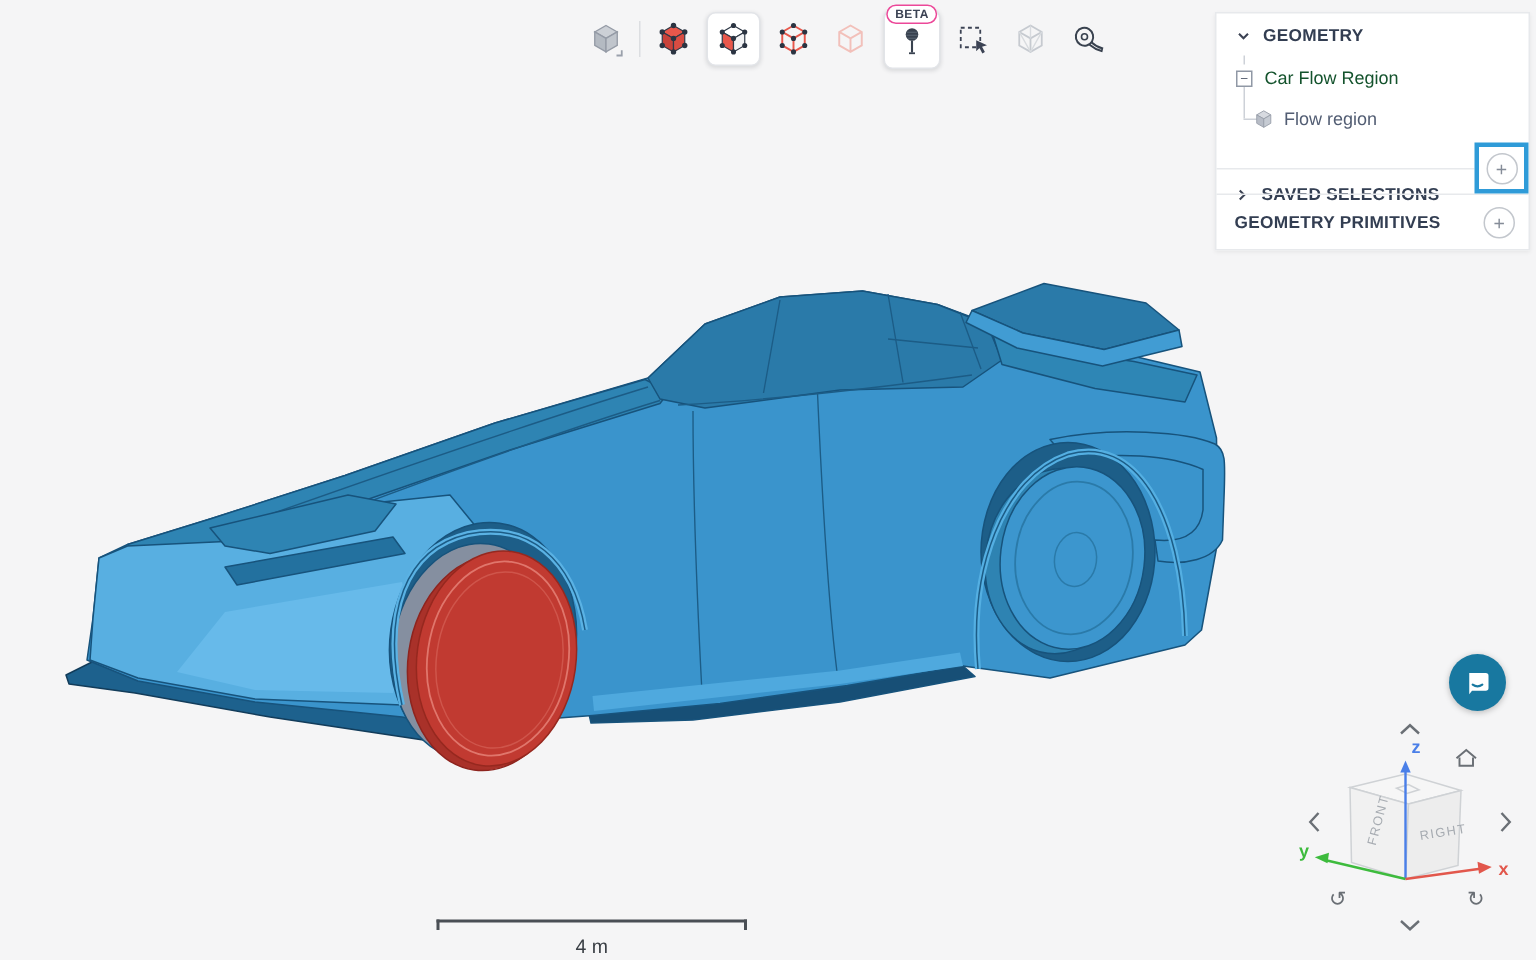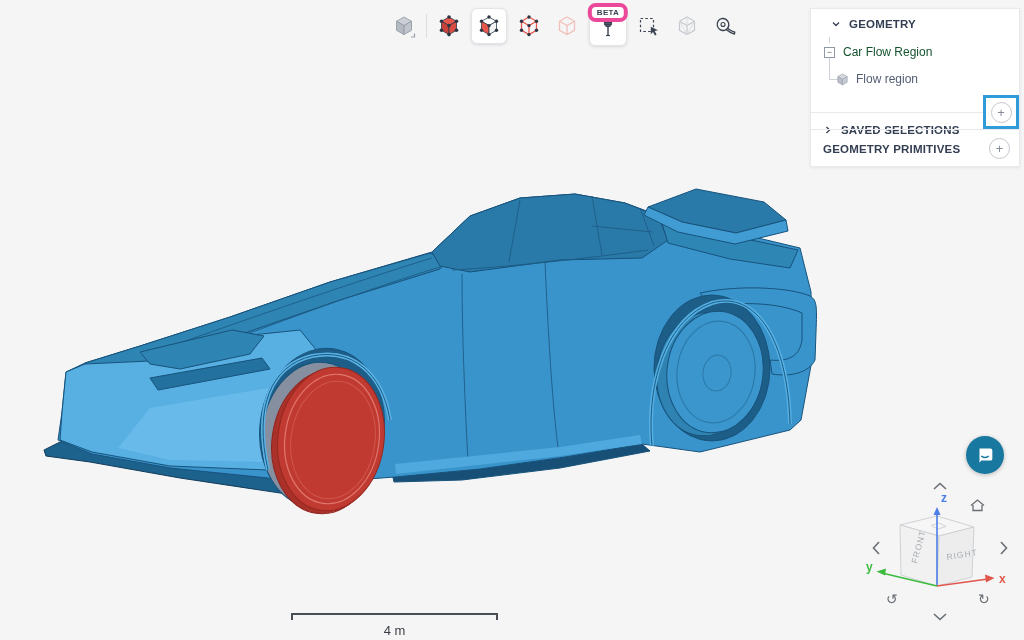--- a/index.html
+++ b/index.html
@@ -28,34 +28,34 @@
   .tb-btn.boxed {
     width:36px; height:36px; margin-top:4px;
     background:#ffffff; border:1px solid #e2e4e8;
     box-shadow:0 1px 3px rgba(40,50,60,.14);
   }
   .tb-btn.beta-box {
     width:38px; height:40px; margin-top:2px;
   }
   .tb-badge {
     position:absolute; top:-4px; left:50%; transform:translateX(-50%);
-    background:#ffffff; border:4px solid #ec4899; border-radius:8px;
+    background:#ffffff; border:1px solid #ec4899; border-radius:8px;
     font-size:8px; font-weight:bold; color:#3c4354; padding:1px 5px;
     letter-spacing:.3px; white-space:nowrap;
   }
   .tb-divider { width:1px; height:24px; background:#dcdee1; margin-top:10px; }
 
   
   .panel {
     position:absolute; left:810px; top:8px; width:210px; height:159px;
     background:#ffffff; border:1px solid #e7e9ec;
     box-shadow:0 1px 3px rgba(0,0,0,.07);
   }
   .panel-row { position:absolute; left:0; width:100%; display:flex; align-items:center; }
-  .row-geom-header { top:0; height:30px; padding-left:20px; gap:8px; cursor:pointer; }
+  .row-geom-header { top:0; height:30px; padding-left:13px; gap:8px; cursor:pointer; }
   .row-tree-parent { top:31px; height:24px; padding-left:13px; gap:8px; cursor:pointer; }
   .row-tree-child  { top:57px; height:26px; padding-left:24px; gap:6px; cursor:pointer; }
   .row-saved       { top:103px; height:34px; padding-left:12px; gap:8px; border-top:1px solid #e7e9ec; cursor:pointer; }
   .row-prims       { top:120px; height:38px; padding-left:12px; border-top:1px solid #e7e9ec; cursor:pointer; }
   .sec-label { font-size:11.5px; font-weight:bold; letter-spacing:.2px; color:#333e52; }
   .tree-parent-label { font-size:12px; font-weight:normal; color:#14532d; }
   .tree-child-label { font-size:12px; color:#525d73; }
   .collapse-box {
     width:11px; height:11px; border:1px solid #9098a5; background:#fff;
     font-size:9px; line-height:9px; text-align:center; color:#5c6576;

